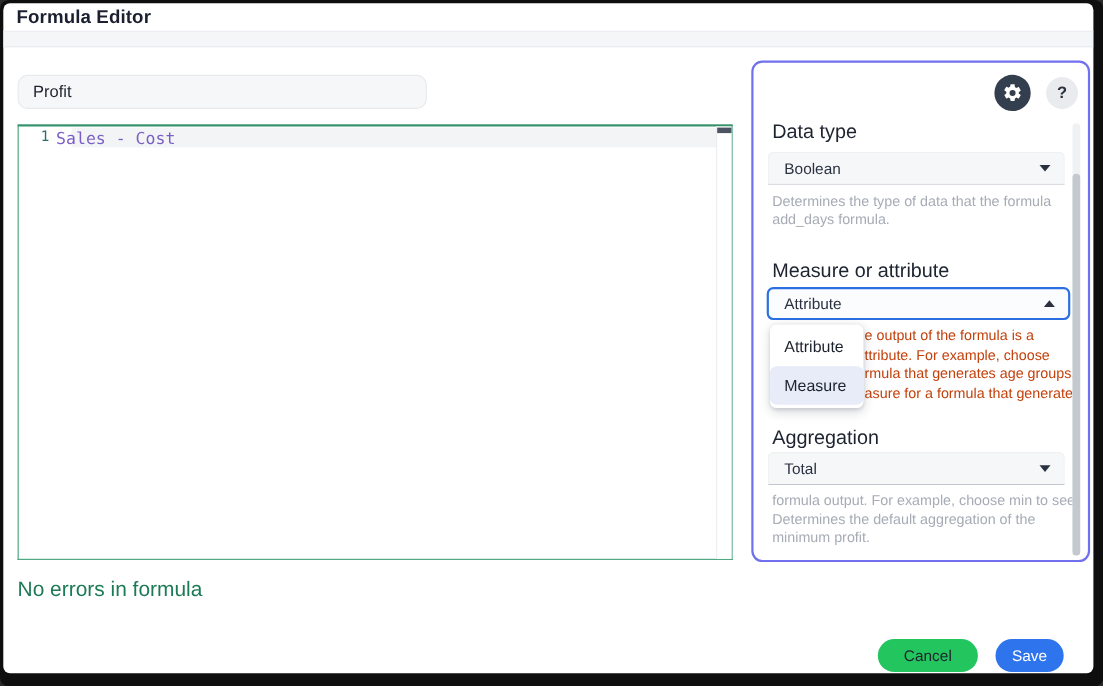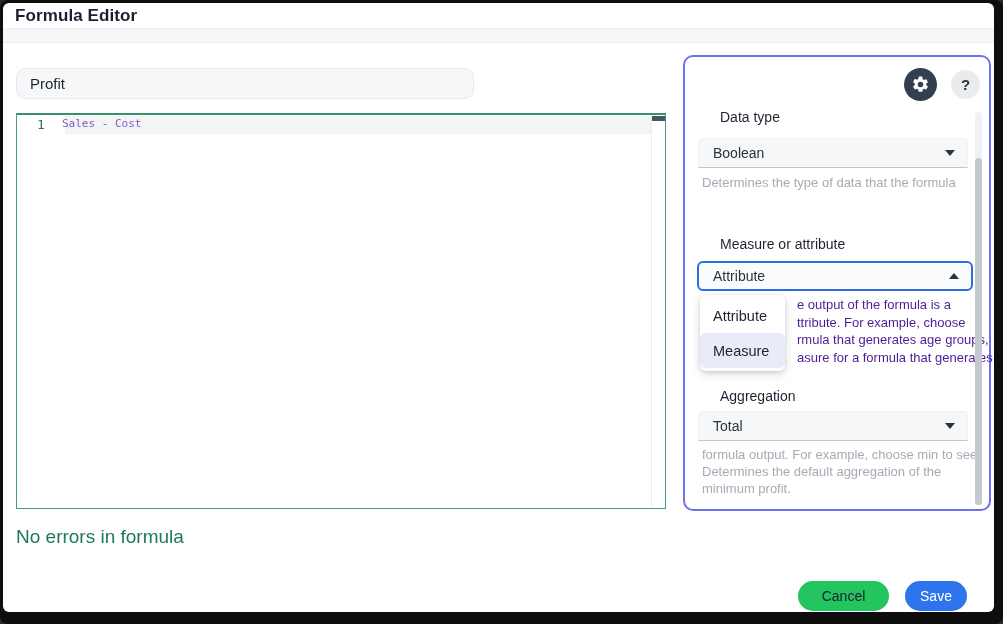--- a/index.html
+++ b/index.html
@@ -4,54 +4,54 @@
 <style>
   html,body{margin:0;padding:0;background:#2a2a2a;font-family:"Liberation Sans",sans-serif;}
   .stage{position:relative;width:1003px;height:624px;background:#0e0e0e;border-radius:8px;overflow:hidden;}
   .inner{position:absolute;left:3px;top:3px;width:991px;height:609px;background:#ffffff;border-radius:6px;overflow:hidden;}
 
   
   .title{position:absolute;left:12px;top:3px;font-size:17px;font-weight:bold;color:#1a2030;letter-spacing:.1px;}
   .toolband{position:absolute;left:0;top:25px;width:100%;height:13px;background:#f5f6f8;border-top:1px solid #eceef1;border-bottom:1px solid #e9ebee;}
 
   
-  .name-input{position:absolute;left:13px;top:65px;width:458px;height:31px;box-sizing:border-box;
+  .name-input{position:absolute;left:13px;top:65px;width:372px;height:31px;box-sizing:border-box;
     background:#f6f7f9;border:1px solid #e7e9ec;border-radius:9px;padding:0 13px;
     font-size:15px;color:#1d2330;font-family:"Liberation Sans",sans-serif;outline:none;}
 
   
   .editor{position:absolute;left:13px;top:110px;width:650px;height:396px;box-sizing:border-box;
     background:#ffffff;border:1px solid #3f9f78;border-top:2px solid #35926c;}
   .cur-line{position:absolute;left:48px;right:13px;top:1px;height:18px;background:#f3f4f5;}
   .gutter-num{position:absolute;left:20px;top:2px;font-family:"DejaVu Sans Mono",monospace;font-size:13px;color:#2e6e66;}
-  .code-line{position:absolute;left:45px;top:2px;font-family:"DejaVu Sans Mono",monospace;font-size:11px;color:#7b5fc6;white-space:pre;}
+  .code-line{position:absolute;left:34px;top:2px;font-family:"DejaVu Sans Mono",monospace;font-size:15px;color:#7b5fc6;white-space:pre;}
   .code-op{color:#6d63cf;}
   .overview{position:absolute;top:0;right:0;width:13px;height:100%;background:#ffffff;border-left:1px solid #ededf0;}
   .overview-thumb{position:absolute;top:1px;right:0;width:13px;height:5px;background:#4a5462;}
 
   .status{position:absolute;left:13px;top:523px;font-size:19px;color:#1d7a57;}
 
   
   .panel{position:absolute;left:680px;top:52px;width:308px;height:456px;box-sizing:border-box;
     background:#ffffff;border:2px solid #7170ee;border-radius:10px;}
   .icon-btn{position:absolute;border-radius:50%;display:flex;align-items:center;justify-content:center;cursor:pointer;}
   .gear-btn{left:219px;top:11px;width:33px;height:33px;background:#333e4e;}
   .help-btn{left:266px;top:13px;width:29px;height:29px;background:#e9ebee;color:#2a3240;font-size:15px;font-weight:bold;}
 
-  .fld-label{position:absolute;left:35px;font-size:14px;color:#1d2430;}
+  .fld-label{position:absolute;left:17px;font-size:18px;color:#1d2430;}
   .select{position:absolute;left:13px;width:270px;height:30px;box-sizing:border-box;background:#f6f7f8;
     border:1px solid #eef0f2;border-bottom:1px solid #c2c7cd;border-radius:5px 5px 0 0;
     display:flex;align-items:center;padding:0 12px 0 14px;font-size:14px;color:#2a3140;cursor:pointer;}
   .select .val{flex:1;}
   .select-open{left:12px;width:276px;background:#fbfcfe;border:2px solid #2b6fe3;border-radius:6px;border-bottom:2px solid #2b6fe3;}
   .tri-down{width:0;height:0;border-left:5px solid transparent;border-right:5px solid transparent;border-top:6px solid #2a3240;}
   .tri-up{width:0;height:0;border-left:5px solid transparent;border-right:5px solid transparent;border-bottom:6px solid #2a3240;}
   .desc{position:absolute;left:17px;font-size:13px;color:#a6abb5;line-height:17px;}
   .desc div{white-space:nowrap;}
-  .frag{position:absolute;left:112px;top:239px;font-size:13px;color:#4c1d95;line-height:17.5px;}
+  .frag{position:absolute;left:101px;top:239px;font-size:13px;color:#c2410c;line-height:17.5px;}
   .frag div{white-space:nowrap;}
 
   .menu{position:absolute;left:15px;top:238px;width:85px;background:#ffffff;border-radius:6px;
     box-shadow:0 3px 10px rgba(30,40,60,.18), 0 1px 3px rgba(30,40,60,.12);padding:3px 0;z-index:5;}
   .menu-item{height:35px;display:flex;align-items:center;padding-left:13px;font-size:14.5px;color:#1c222e;cursor:pointer;}
   .menu-item.hl{background:#e8ecf9;border-radius:6px;}
 
   .v-scroll-track{position:absolute;left:290px;top:55px;width:7px;height:393px;background:#f0f1f3;border-radius:4px;}
   .v-scroll-thumb{position:absolute;left:290px;top:101px;width:7px;height:347px;background:#c4c8cf;border-radius:4px;}
 
@@ -96,20 +96,21 @@
         <span>?</span>
       </div>
 
       <div class="fld-label" style="top:52px;">Data type</div>
       <div class="select" style="top:81px;">
         <span class="val">Boolean</span>
         <span class="tri-down"></span>
       </div>
       <div class="desc" style="top:117px;">
         <div>Determines the type of data that the formula</div>
+        <div>add_days formula.</div>
       </div>
 
       <div class="fld-label" style="top:179px;text-align:center;">Measure or attribute</div>
       <div class="select select-open" style="top:204px;">
         <span class="val">Attribute</span>
         <span class="tri-up"></span>
       </div>
 
       <div class="frag">
         <div>e output of the formula is a</div>

